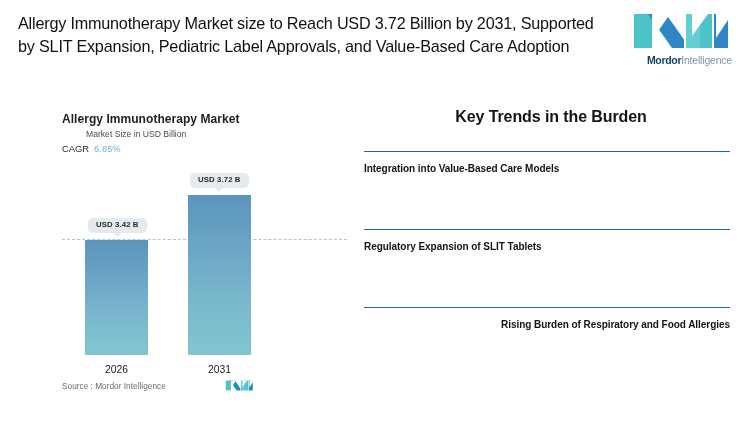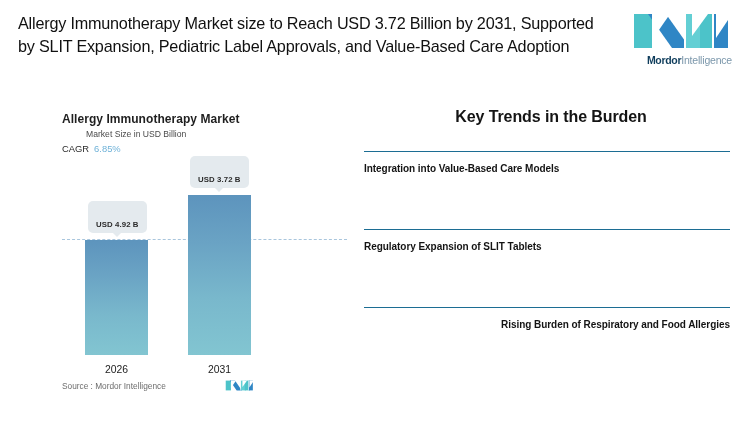--- a/index.html
+++ b/index.html
@@ -121,21 +121,21 @@
     font-size: 10.4px;
     color: #222222;
   }
   #label-2026 { left: 85px; }
   #label-2031 { left: 188px; }
 
   .value-bubble {
     position: absolute;
     background: #e4eaee;
     border-radius: 5px;
-    padding: 19px 8px 4px 8px;
+    padding: 2px 8px 4px 8px;
     font-size: 7.8px;
     font-weight: bold;
     color: #2b2b2b;
     white-space: nowrap;
     letter-spacing: 0.1px;
   }
   .value-bubble::after {
     content: "";
     position: absolute;
     left: 50%;
@@ -240,21 +240,21 @@
     <span>CAGR</span><span id="cagr-value">6.85%</span>
   </div>
 
   <div id="plot">
 
     <div id="dashed-line"></div>
 
     <div class="bar" id="bar-2026"></div>
     <div class="bar" id="bar-2031"></div>
 
-    <div class="value-bubble" id="bubble-2026">USD 4.92 B</div>
+    <div class="value-bubble" id="bubble-2026">USD 3.42 B</div>
     <div class="value-bubble" id="bubble-2031">USD 3.72 B</div>
 
     <div class="bar-label" id="label-2026">2026</div>
     <div class="bar-label" id="label-2031">2031</div>
   </div>
 
   <div id="source-row">Source :  Mordor Intelligence</div>
 
   <svg id="source-logo" viewBox="0 0 104 42">
     <polygon points="6,4 24,4 24,38 6,38" fill="#4cc3c9"></polygon>

